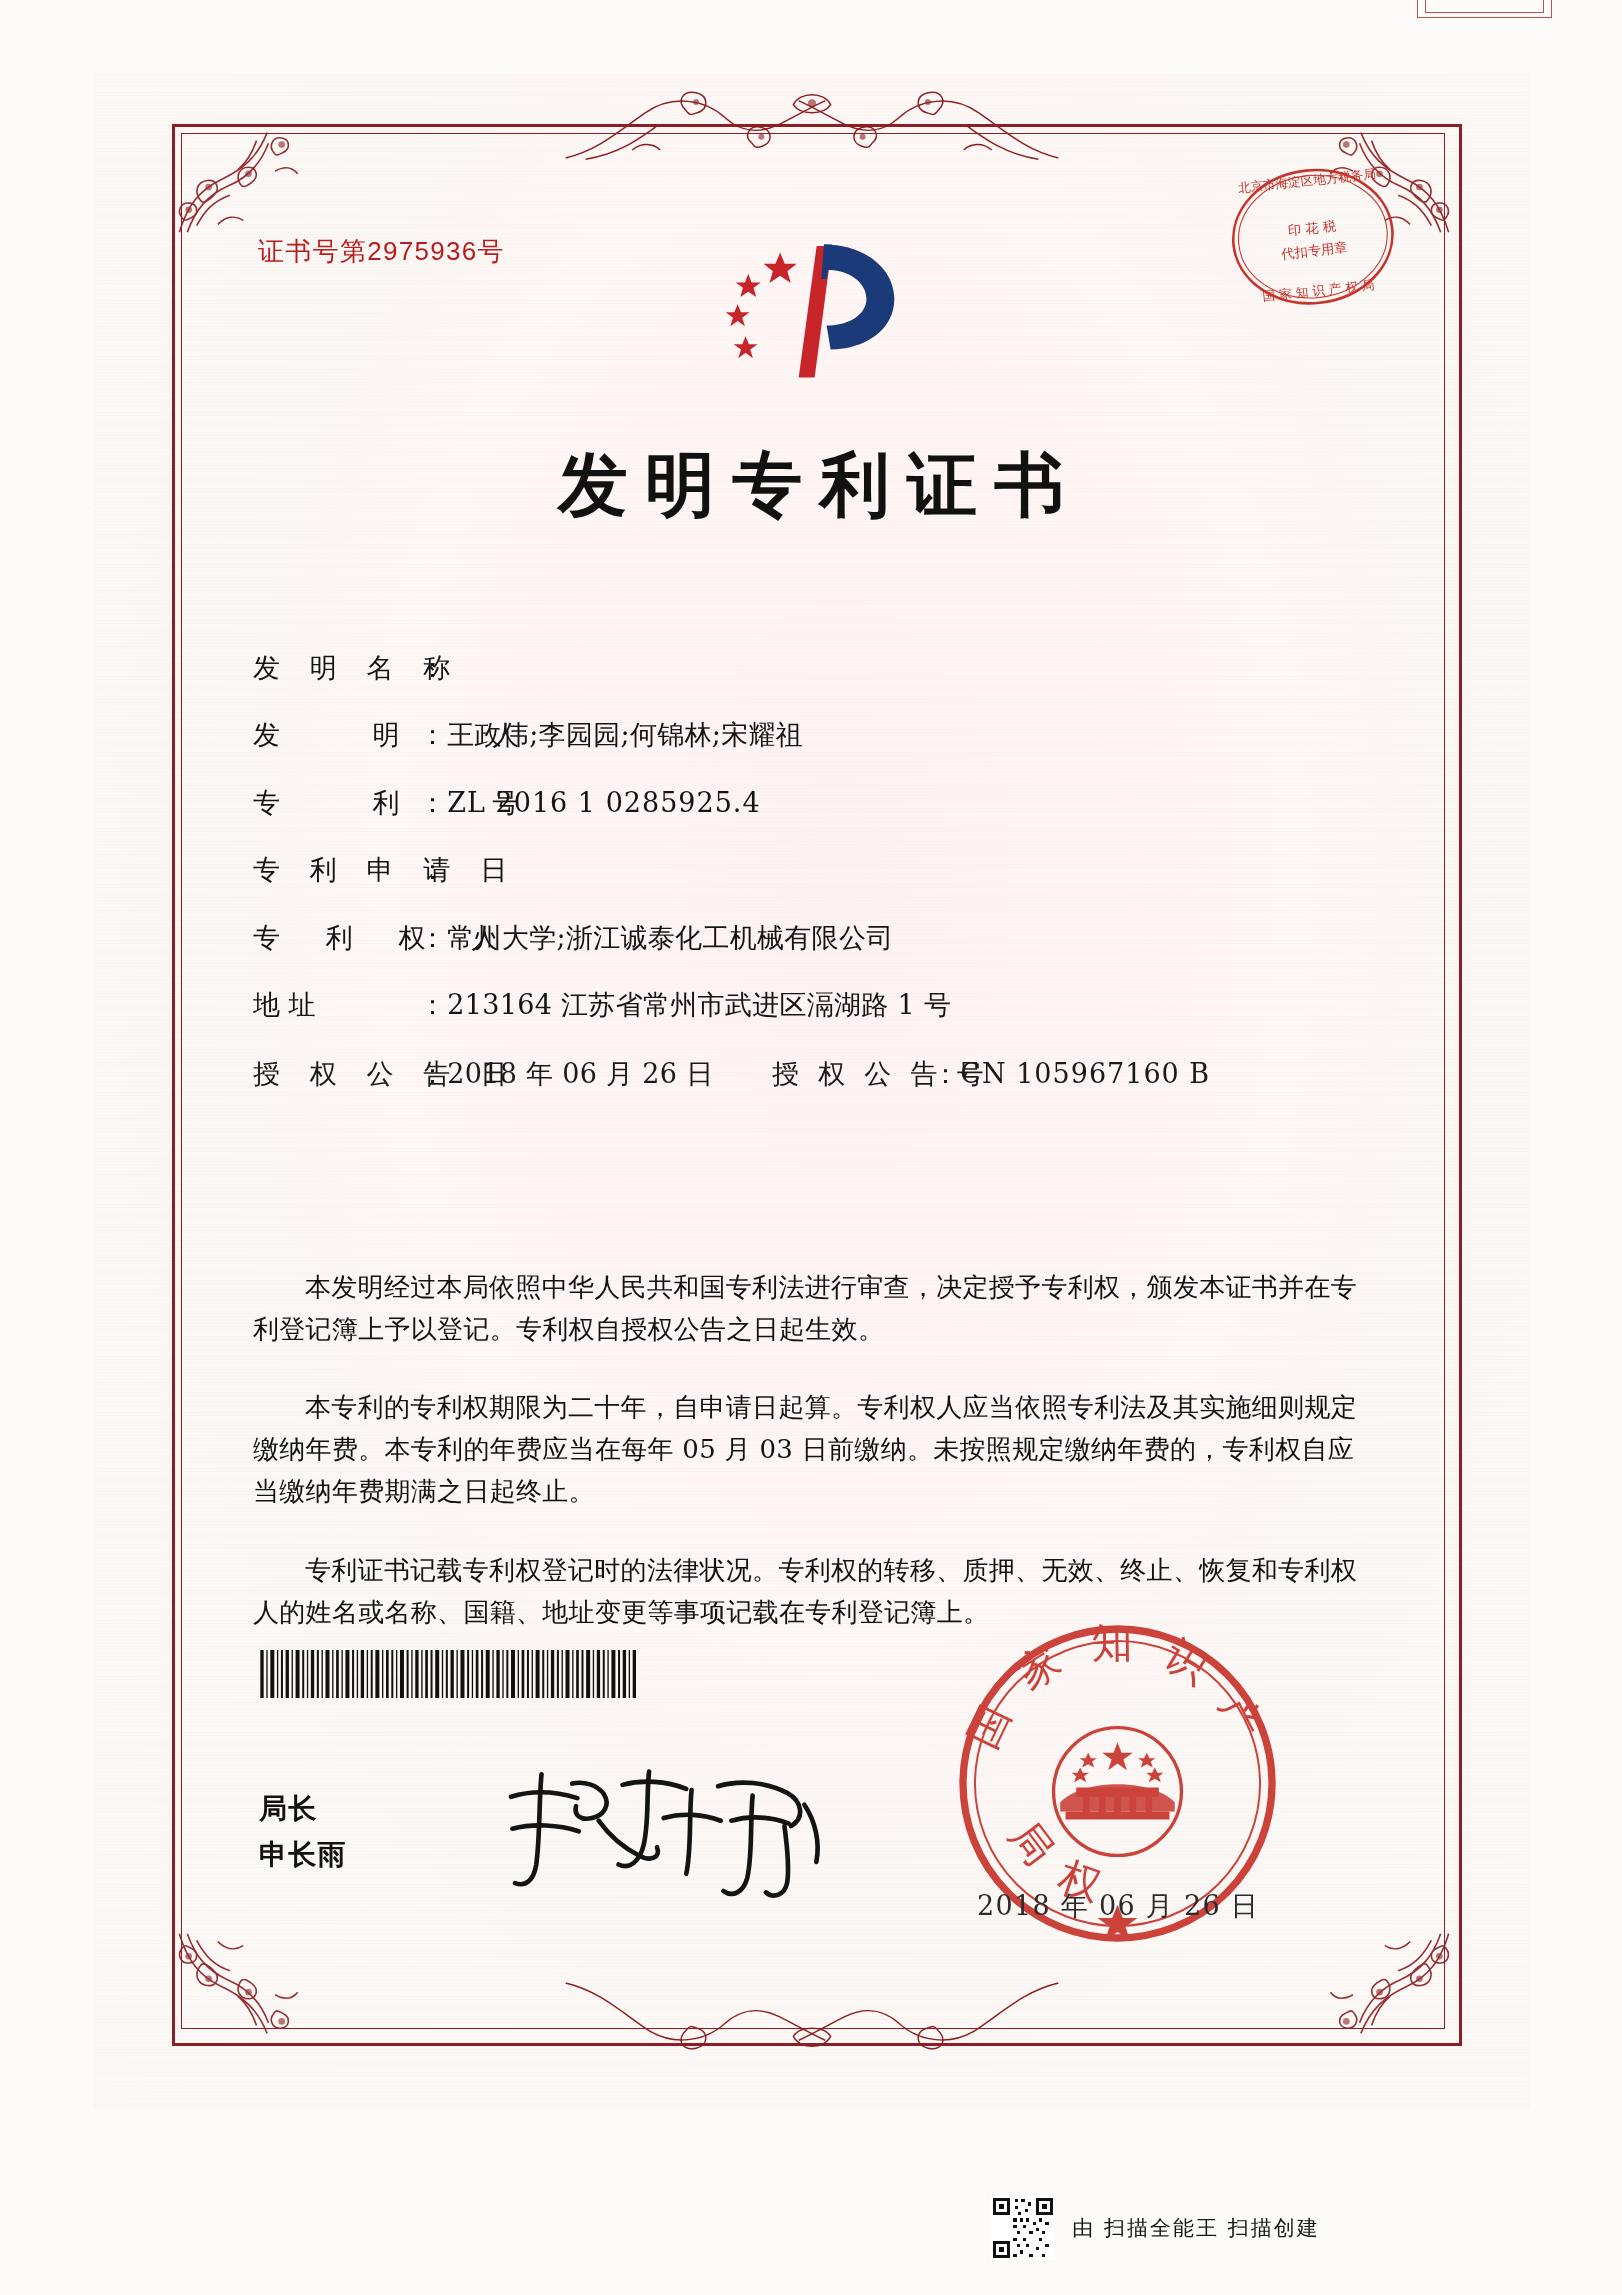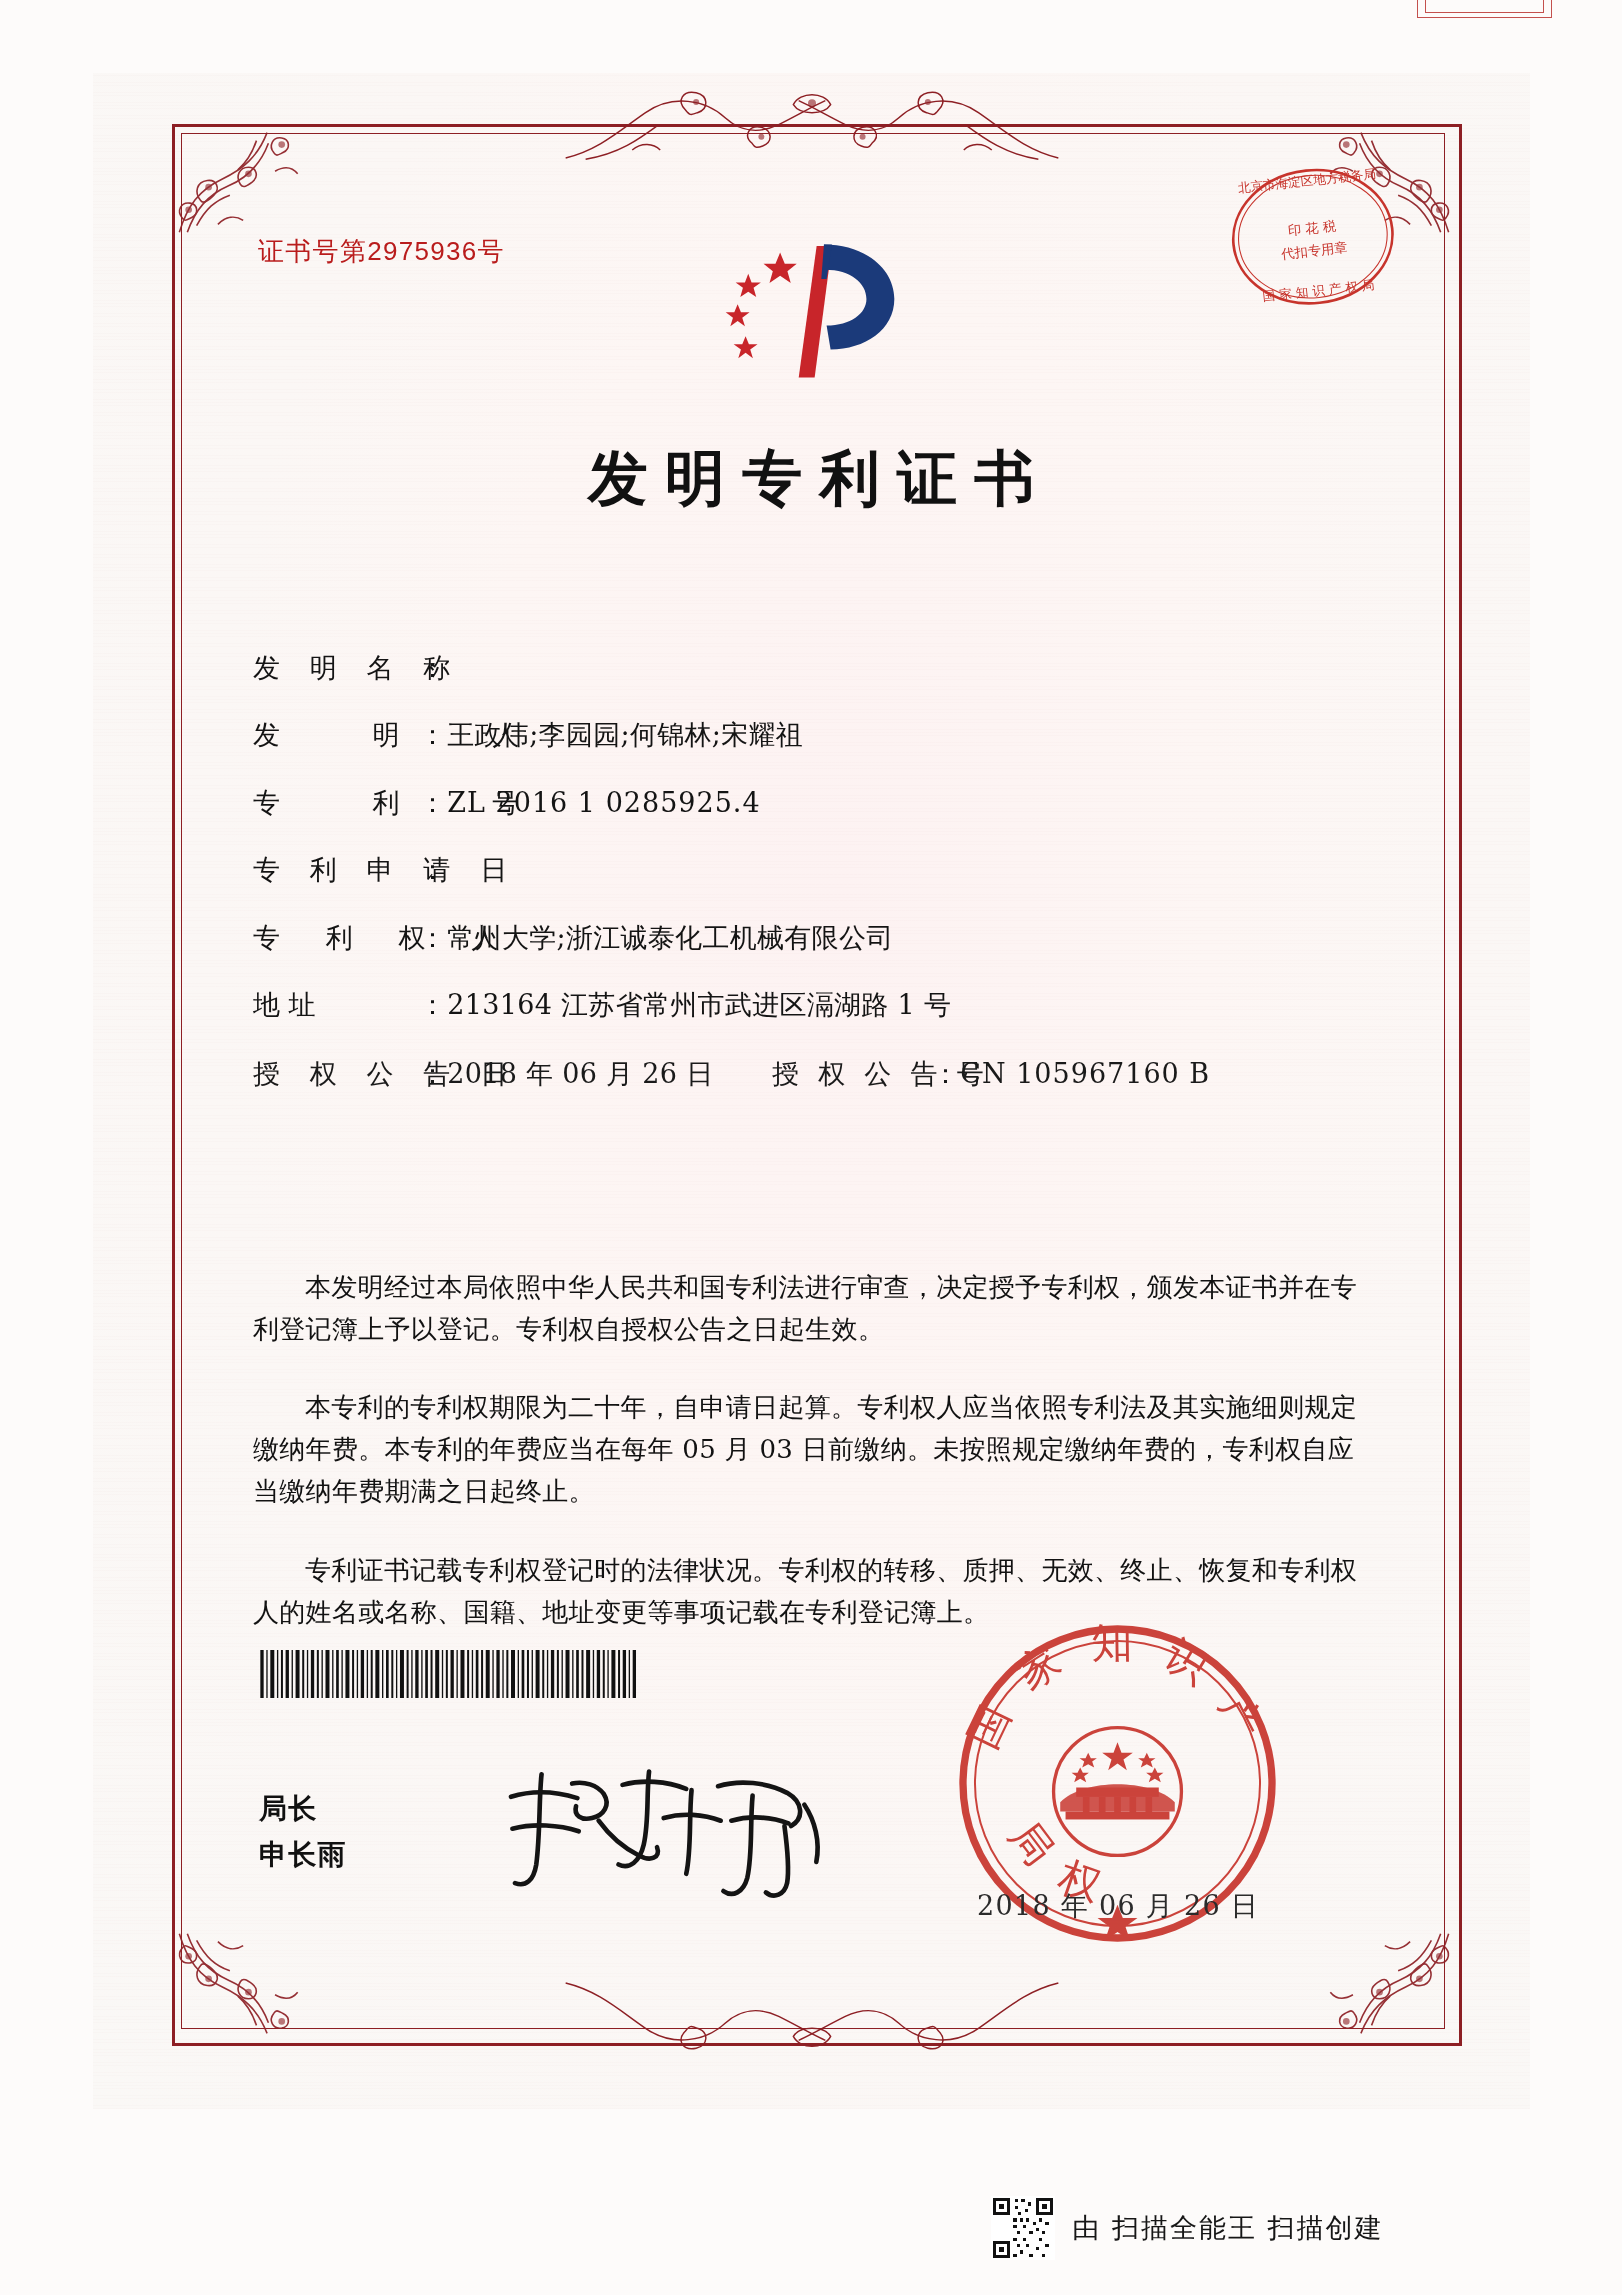--- a/index.html
+++ b/index.html
@@ -131,21 +131,21 @@
   }
   .logo svg { width: 100%; height: 100%; display: block; }
 
   
   .doc-title {
     position: absolute;
     left: 0;
     top: 439px;
     width: 1622px;
     text-align: center;
-    font-size: 60px;
+    font-size: 70px;
     letter-spacing: 17.3px;
     font-weight: bold;
     color: #111;
     font-family: "DejaVu Serif", serif;
     text-indent: 17.3px;
   }
 
   
   .tax-stamp {
     position: absolute;
@@ -293,21 +293,21 @@
     display: flex;
     align-items: center;
     gap: 17.3px;
   }
   .qr {
     width: 64px;
     height: 64px;
   }
   .qr svg { width: 100%; height: 100%; display: block; }
   .wm-text {
-    font-size: 27px;
+    font-size: 21px;
     color: #161616;
     font-family: "DejaVu Serif", serif;
     letter-spacing: 2px;
     white-space: nowrap;
   }
 </style>
 </head>
 <body>
 
 <div class="scan">

